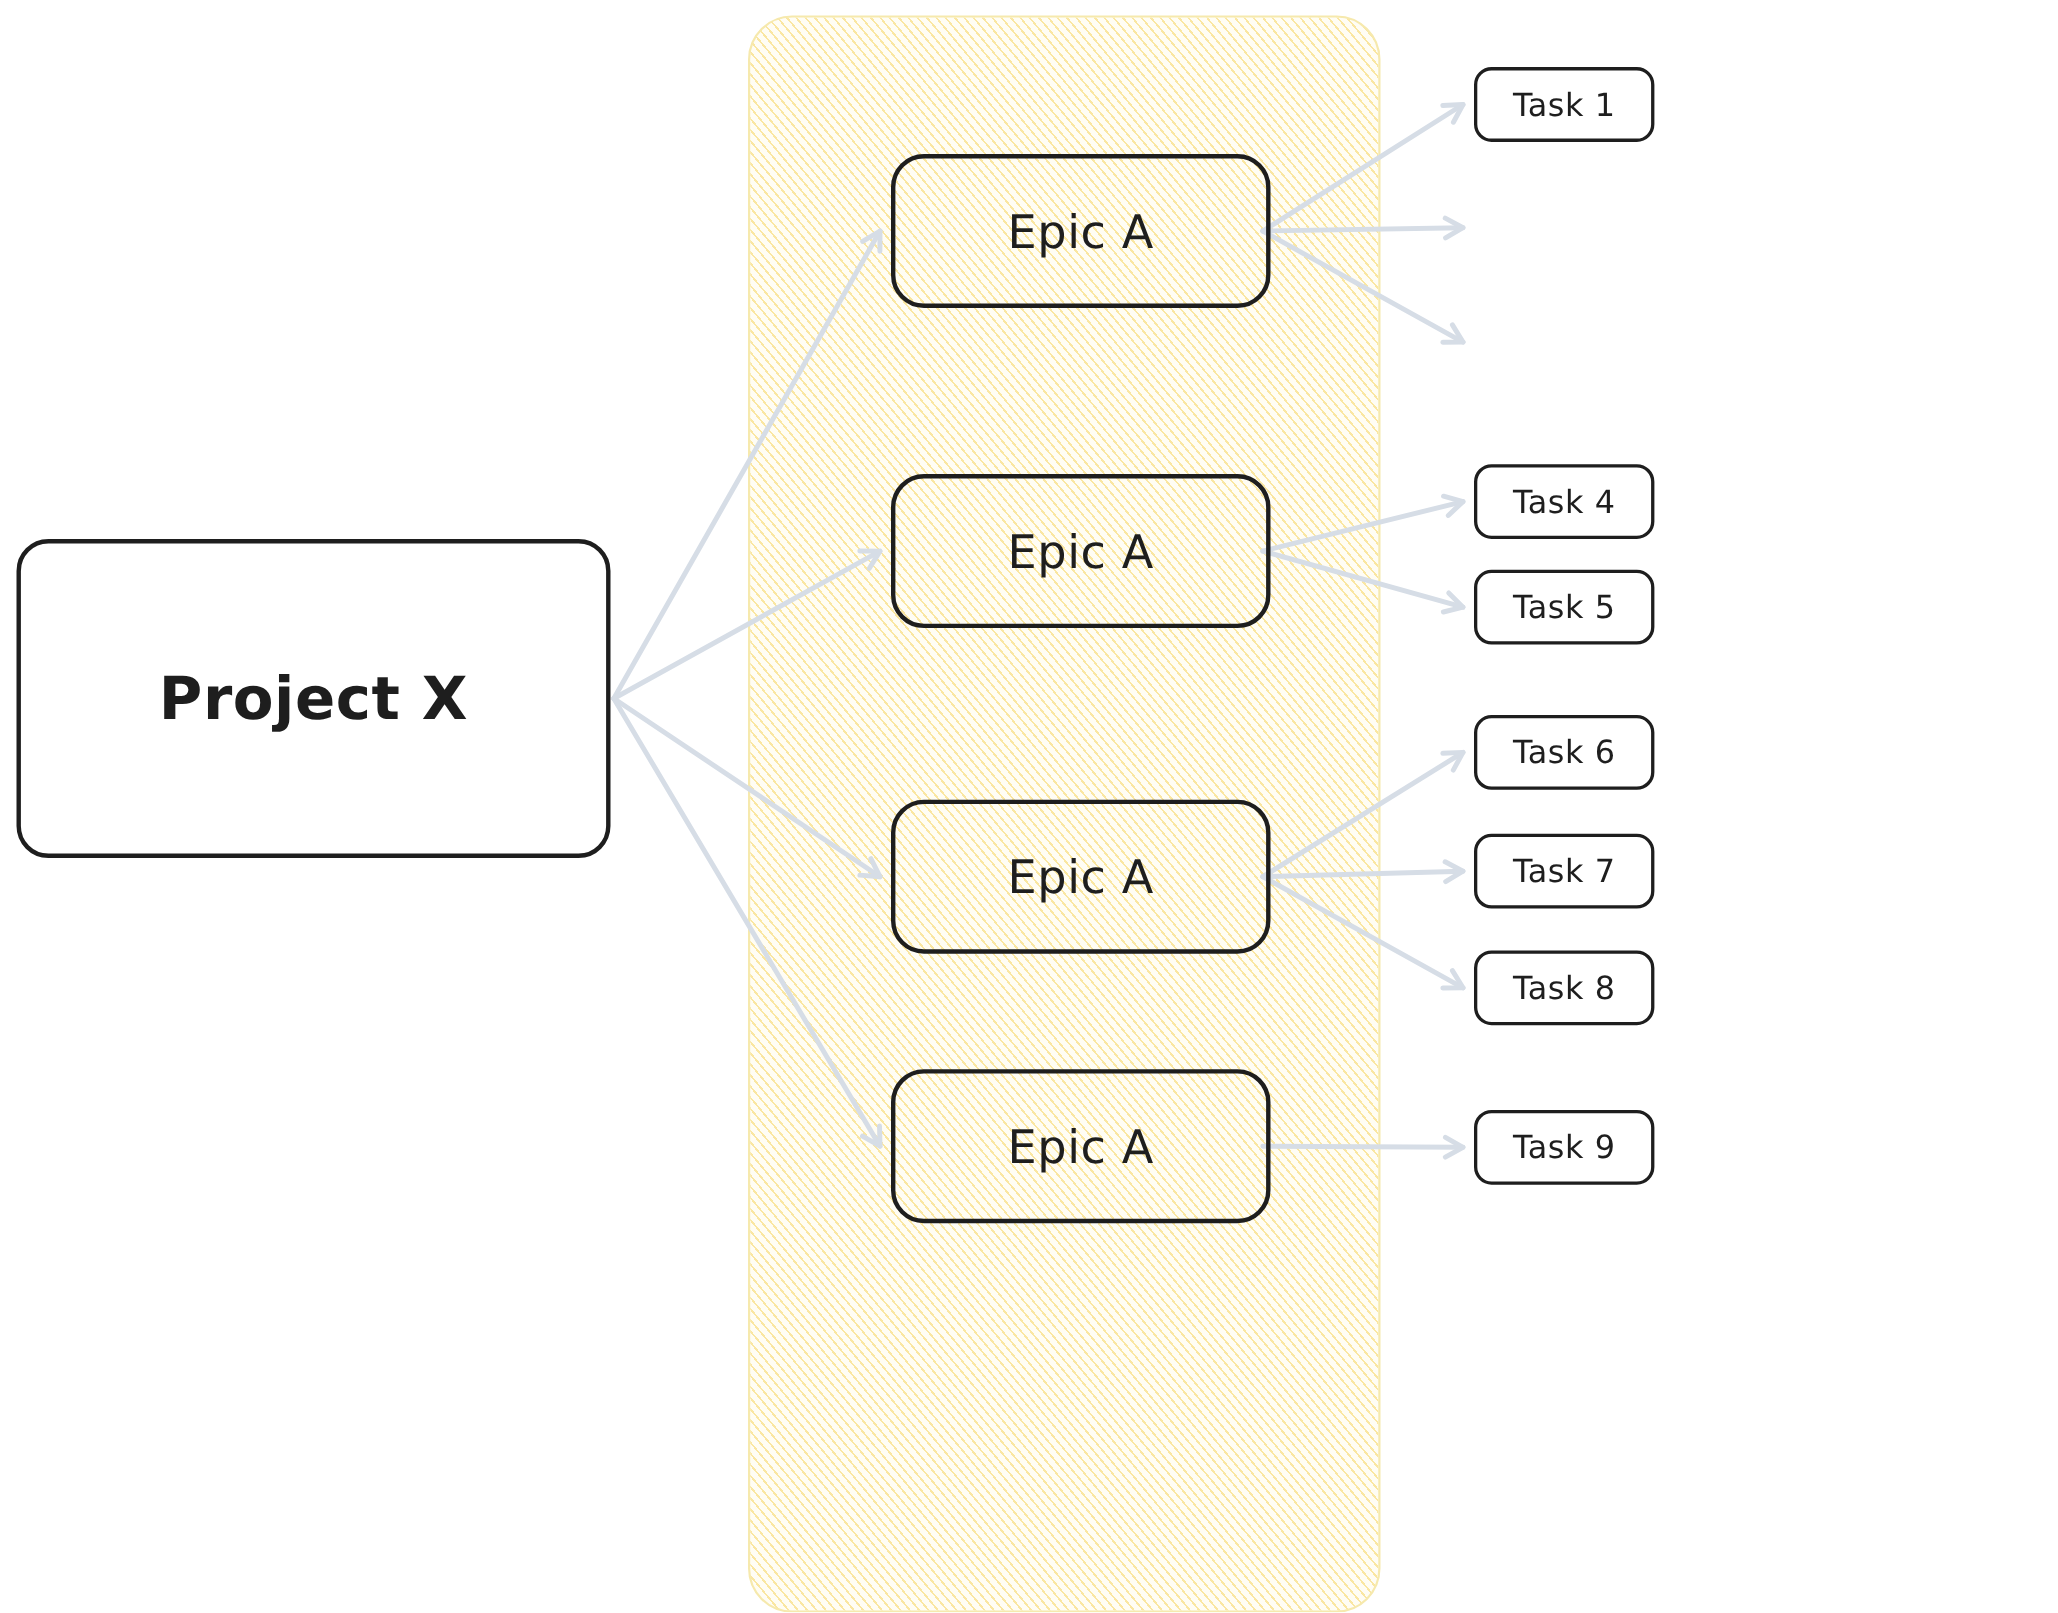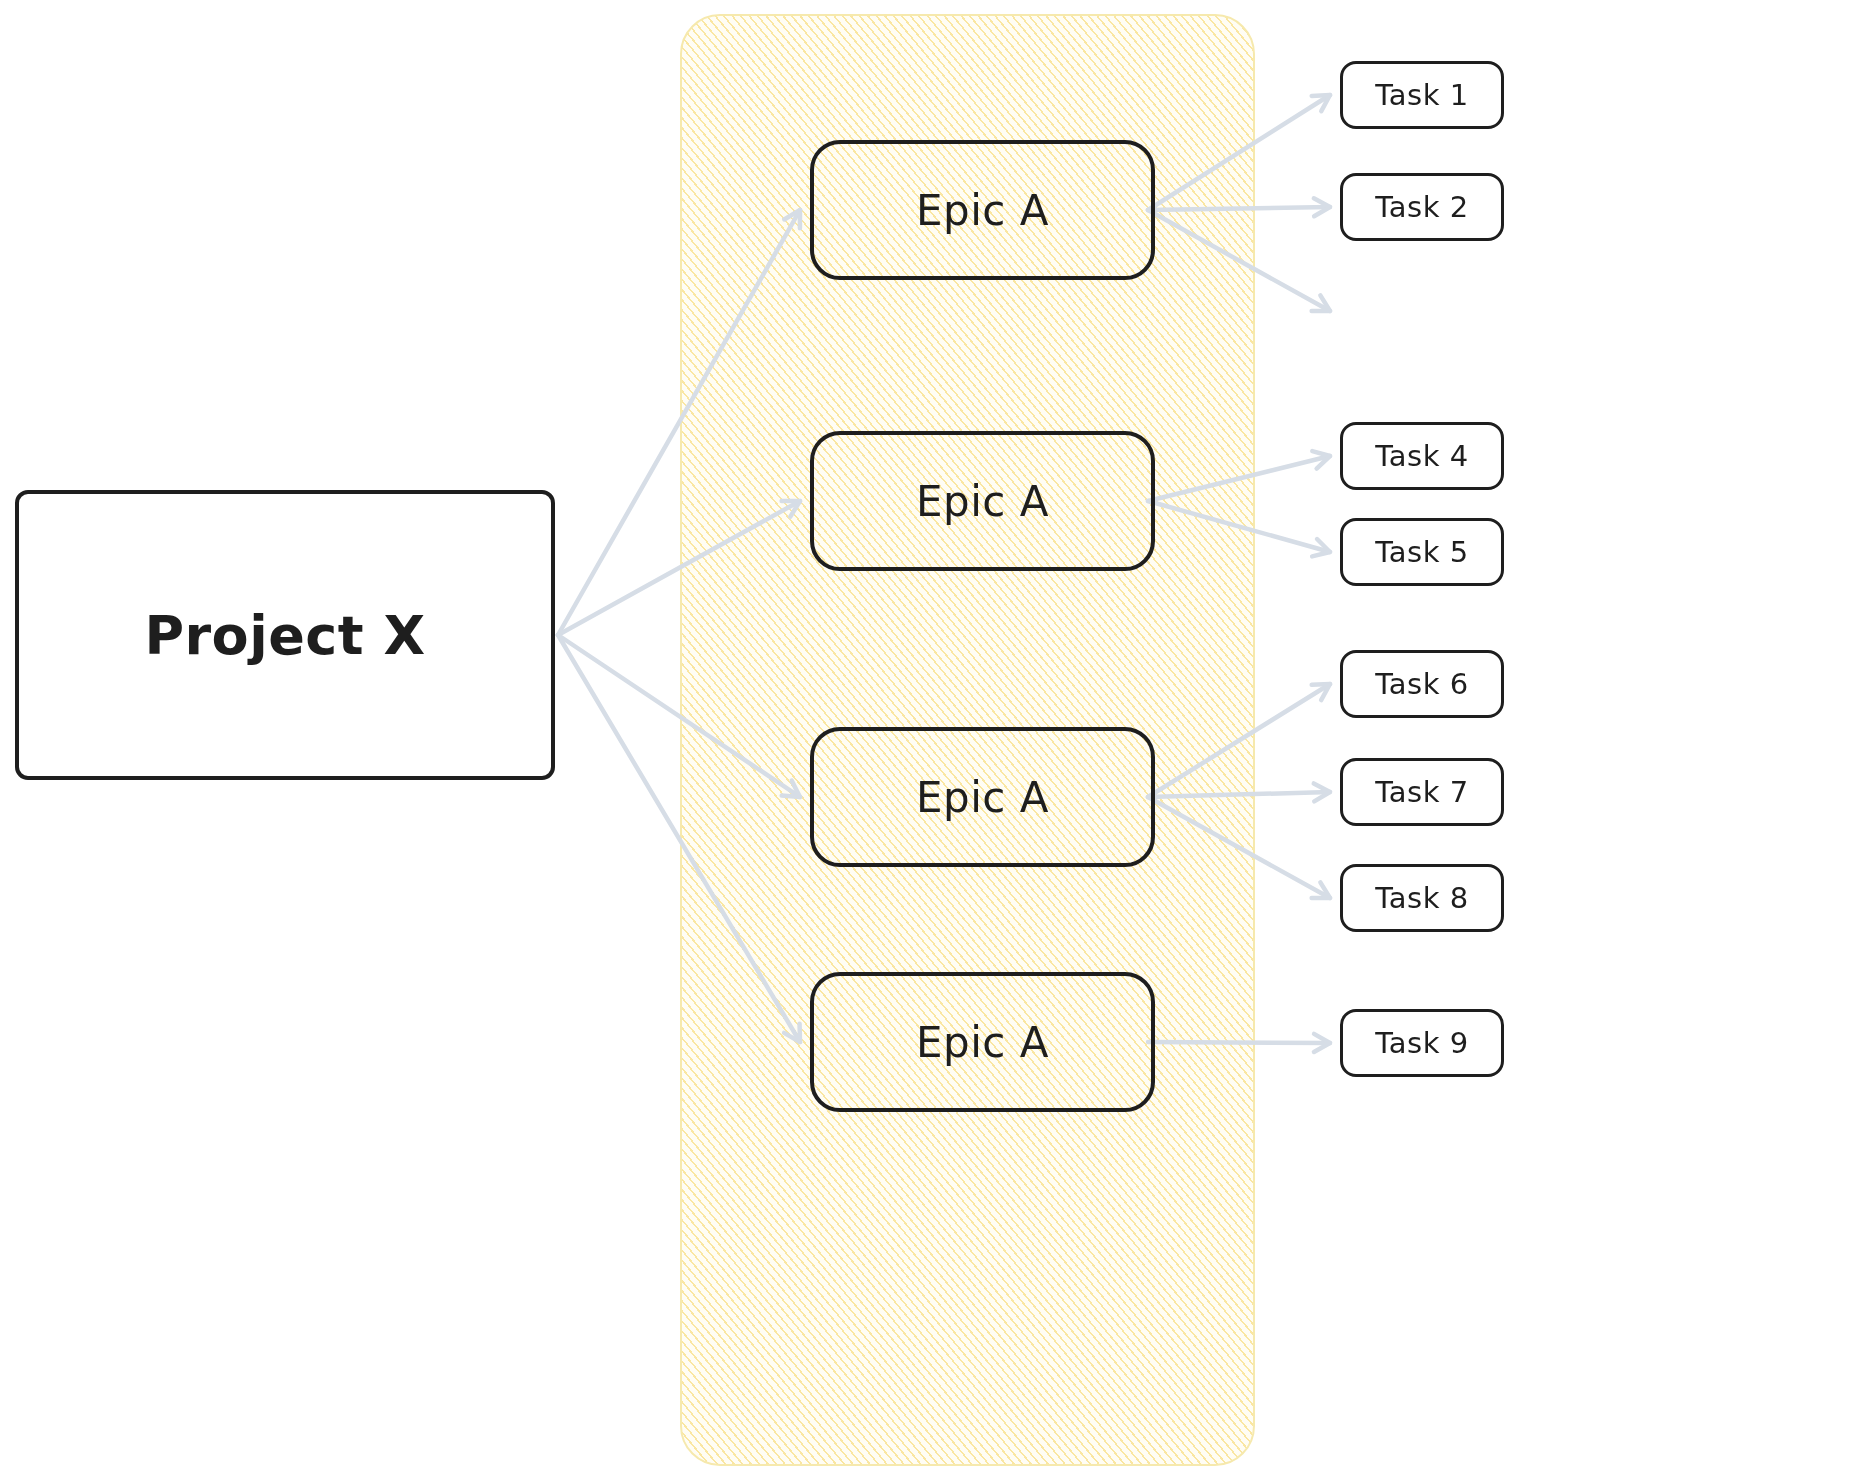--- a/index.html
+++ b/index.html
@@ -65,21 +65,21 @@
     text-align: center;
     letter-spacing: 0.5px;
     cursor: default;
   }
 
   .project-node {
     left: 15px;
     top: 490px;
     width: 540px;
     height: 290px;
-    border-radius: 13px;
+    border-radius: 29px;
     font-size: 54px;
     font-weight: 600;
   }
 
   .epic-node {
     left: 810px;
     width: 345px;
     height: 140px;
     border-radius: 30px;
     font-size: 42px;
@@ -156,23 +156,20 @@
   <div class="node epic-node epic-2" id="node-epic-2" style="border-color: rgb(30, 30, 30);">
     <span class="node-label">Epic A</span>
   </div>
   <div class="node epic-node epic-3" id="node-epic-3" style="border-color: rgb(30, 30, 30);">
     <span class="node-label">Epic A</span>
   </div>
 
   <div class="node task-node task-0" id="node-task-0" style="border-color: rgb(30, 30, 30);">
     <span class="node-label">Task 1</span>
   </div>
-  <div class="node task-node task-1" id="node-task-1" style="border-color: rgb(30, 30, 30);">
-    <span class="node-label">Task 2</span>
-  </div>
   <div class="node task-node task-3" id="node-task-3" style="border-color: rgb(30, 30, 30);">
     <span class="node-label">Task 4</span>
   </div>
   <div class="node task-node task-4" id="node-task-4" style="border-color: rgb(30, 30, 30);">
     <span class="node-label">Task 5</span>
   </div>
   <div class="node task-node task-5" id="node-task-5" style="border-color: rgb(30, 30, 30);">
     <span class="node-label">Task 6</span>
   </div>
   <div class="node task-node task-6" id="node-task-6" style="border-color: rgb(30, 30, 30); align-items: center;">

